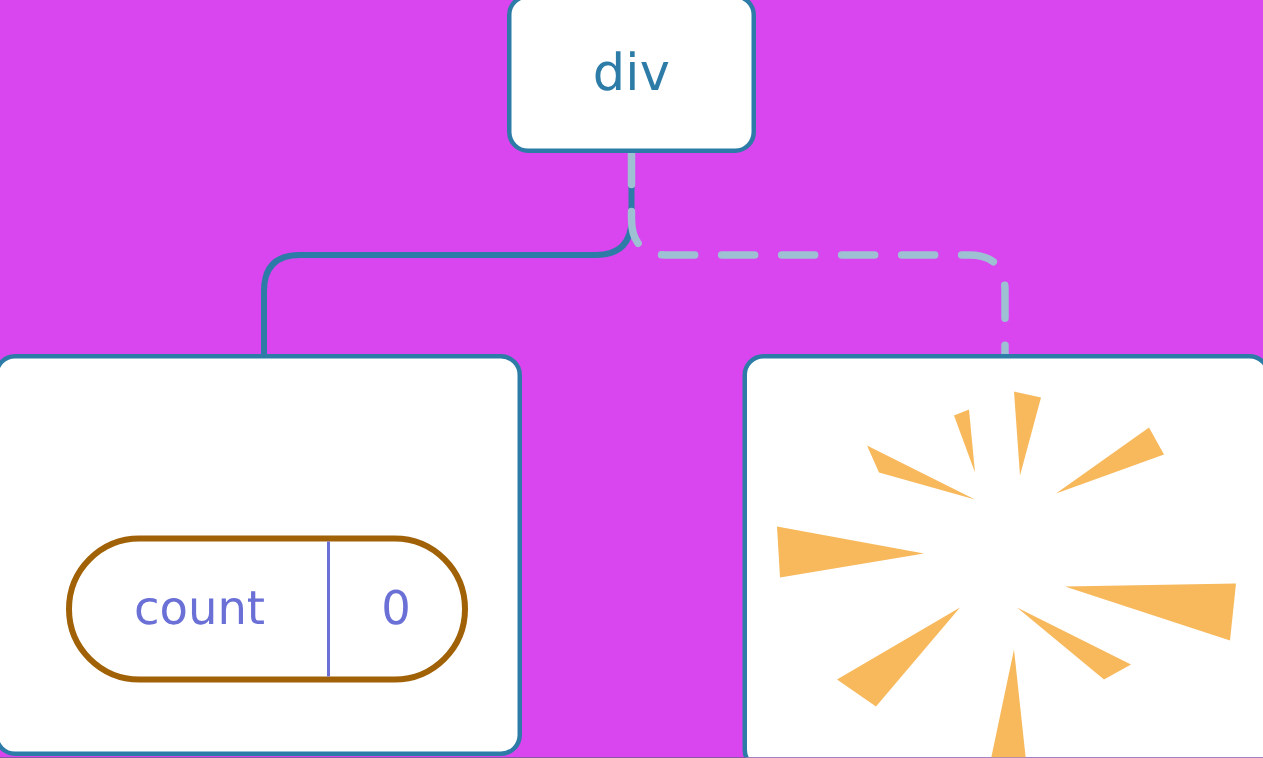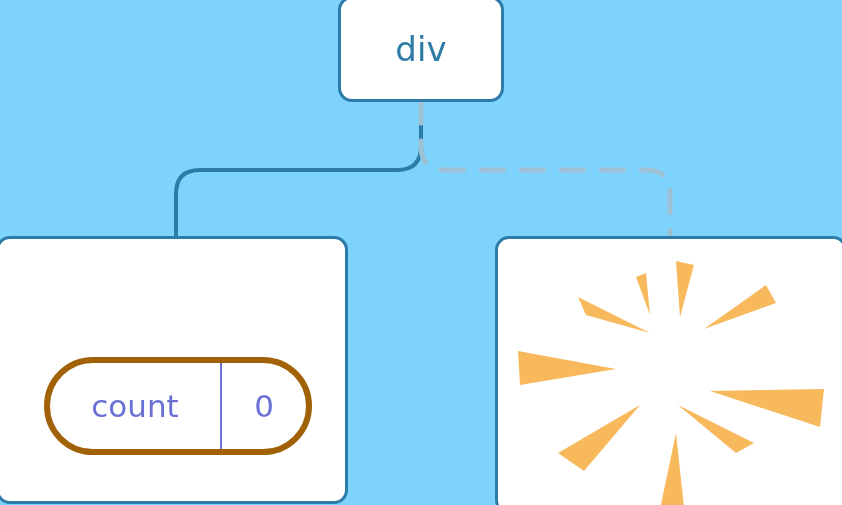--- a/index.html
+++ b/index.html
@@ -4,21 +4,21 @@
 <style>
   html, body {
     margin: 0;
     padding: 0;
     background: #4a6670;
   }
   #stage {
     position: relative;
     width: 842px;
     height: 505px;
-    background: #7dd3fc;
+    background: #d946ef;
     overflow: hidden;
     font-family: "DejaVu Sans", sans-serif;
   }
   #connectors {
     position: absolute;
     left: 0; top: 0;
     width: 842px;
     height: 505px;
     pointer-events: none;
   }
@@ -65,21 +65,21 @@
   }
   .node-counter .node-title {
     font-size: 34px;
   }
   .prop-pill {
     position: absolute;
     left: 45px;
     top: 118px;
     width: 268px;
     height: 98px;
-    border: 6px solid #a16207;
+    border: 4px solid #a16207;
     border-radius: 49px;
     box-sizing: border-box;
     display: flex;
     align-items: stretch;
   }
   .prop-key, .prop-val {
     display: flex;
     align-items: center;
     justify-content: center;
     color: #6a70d6;

